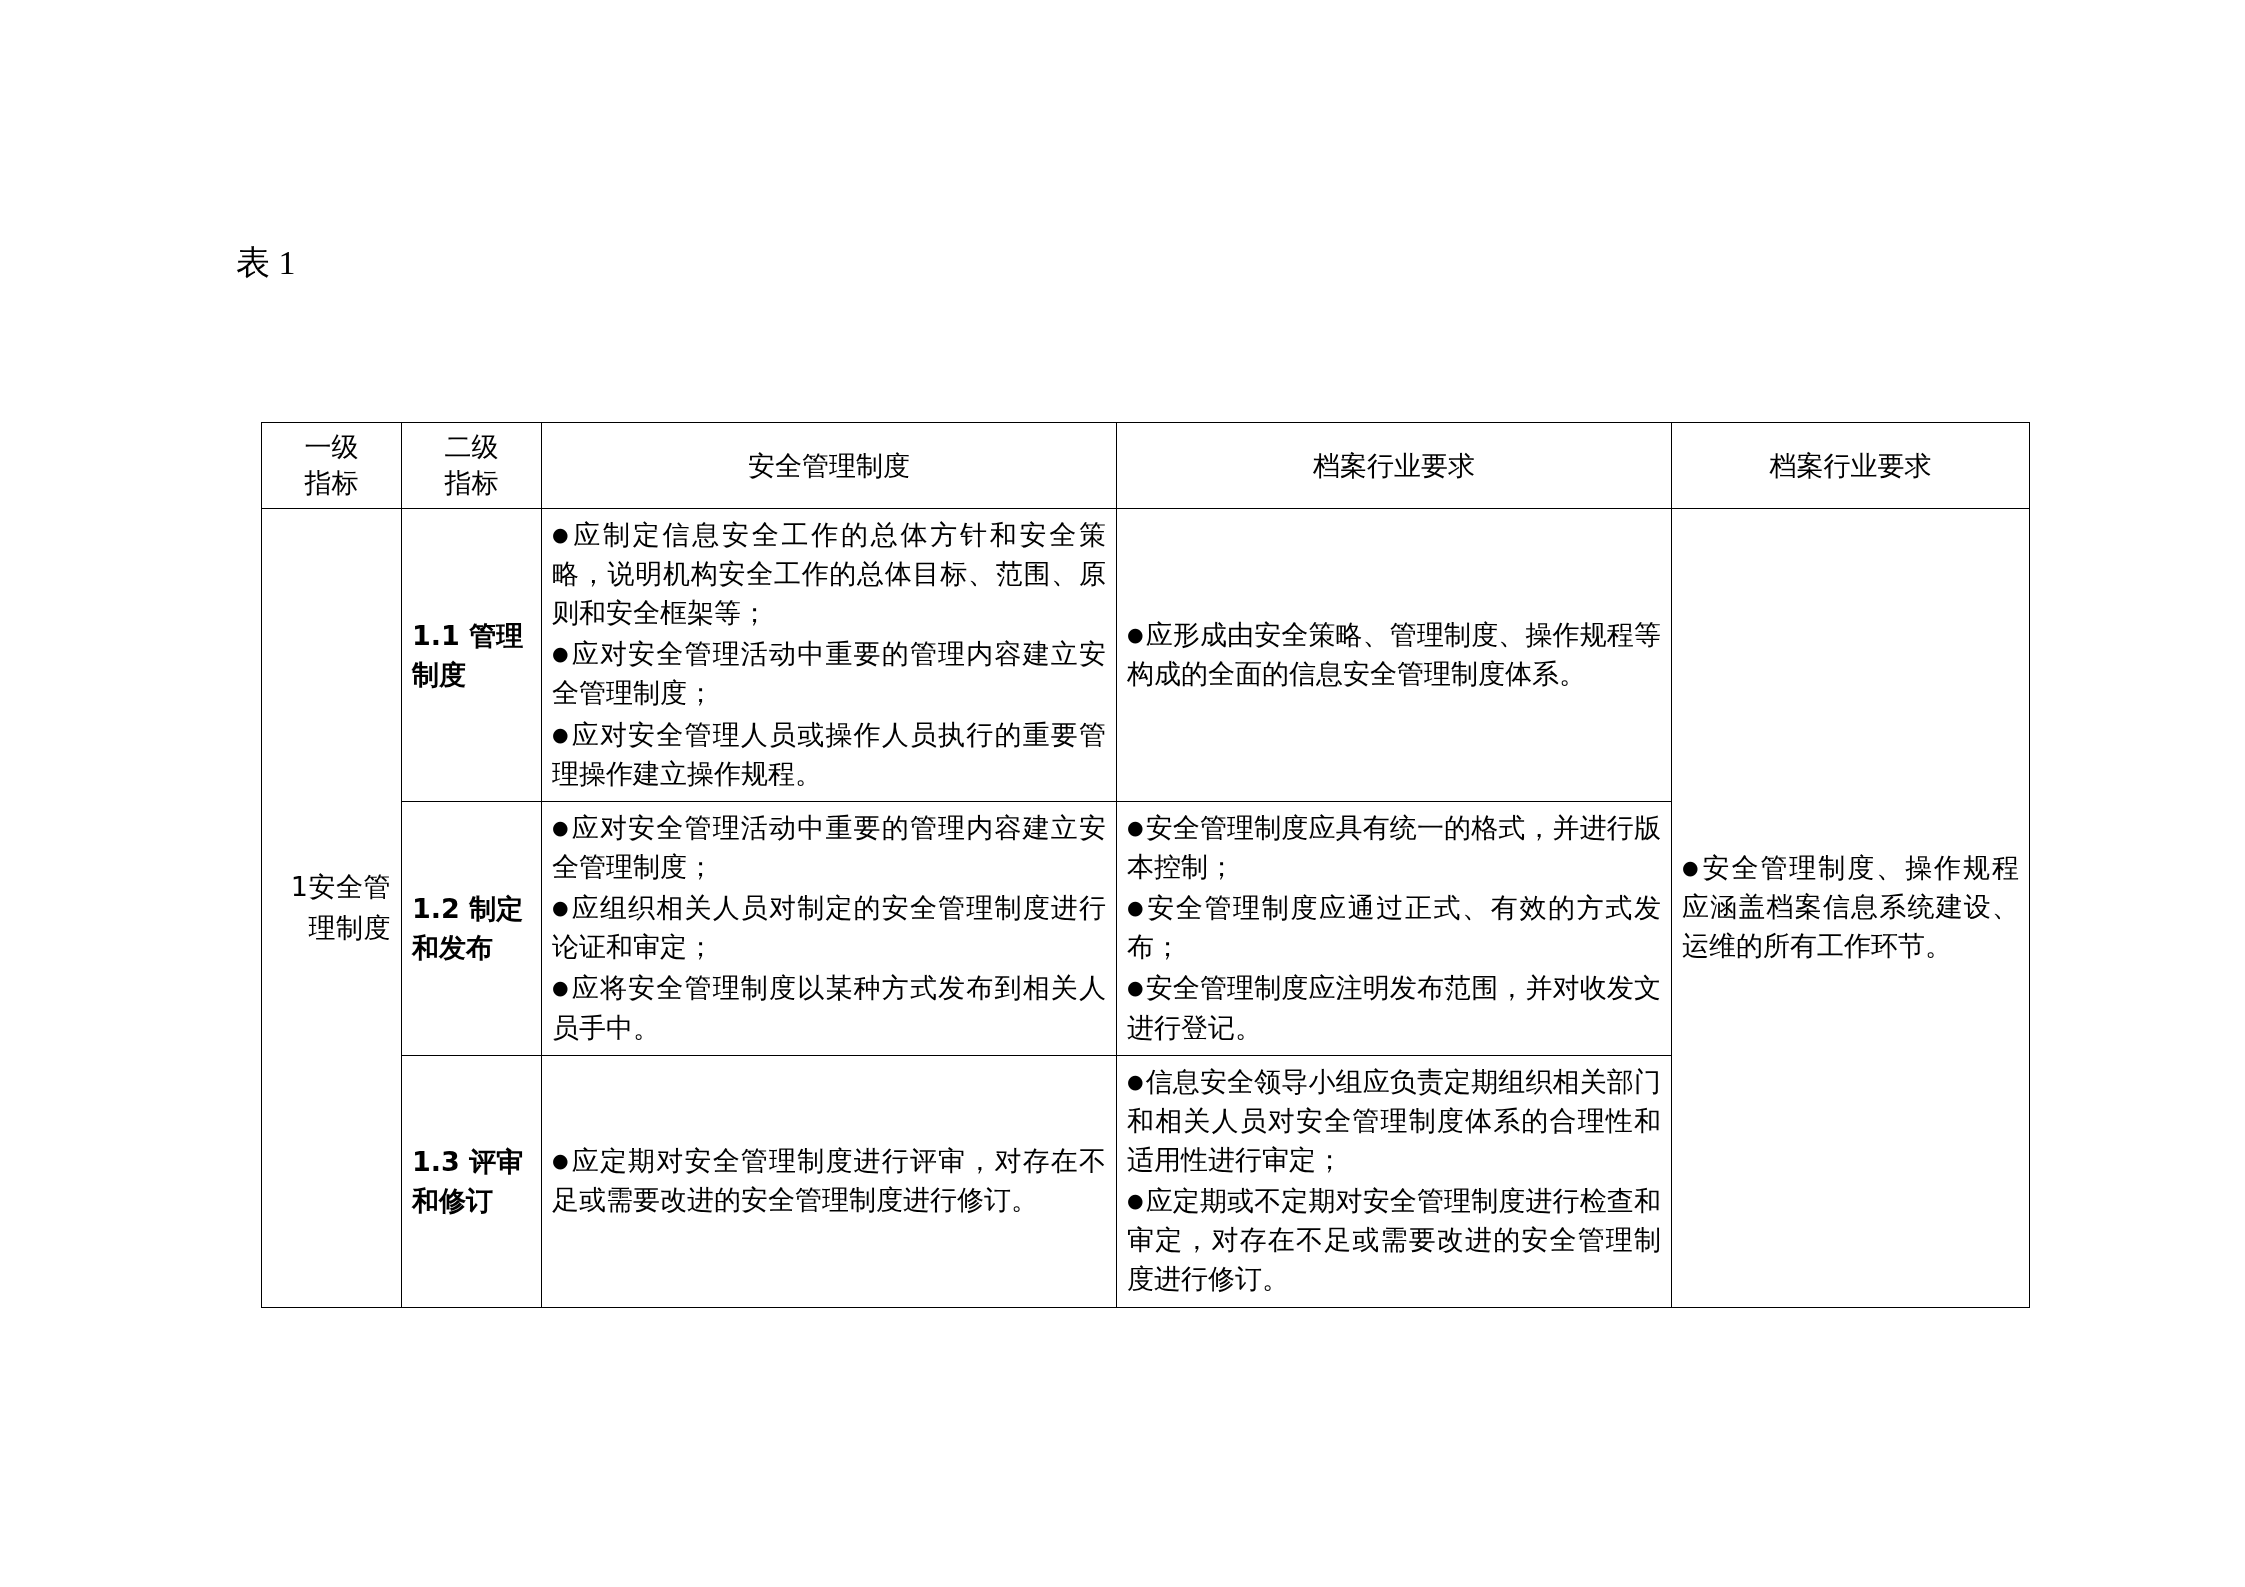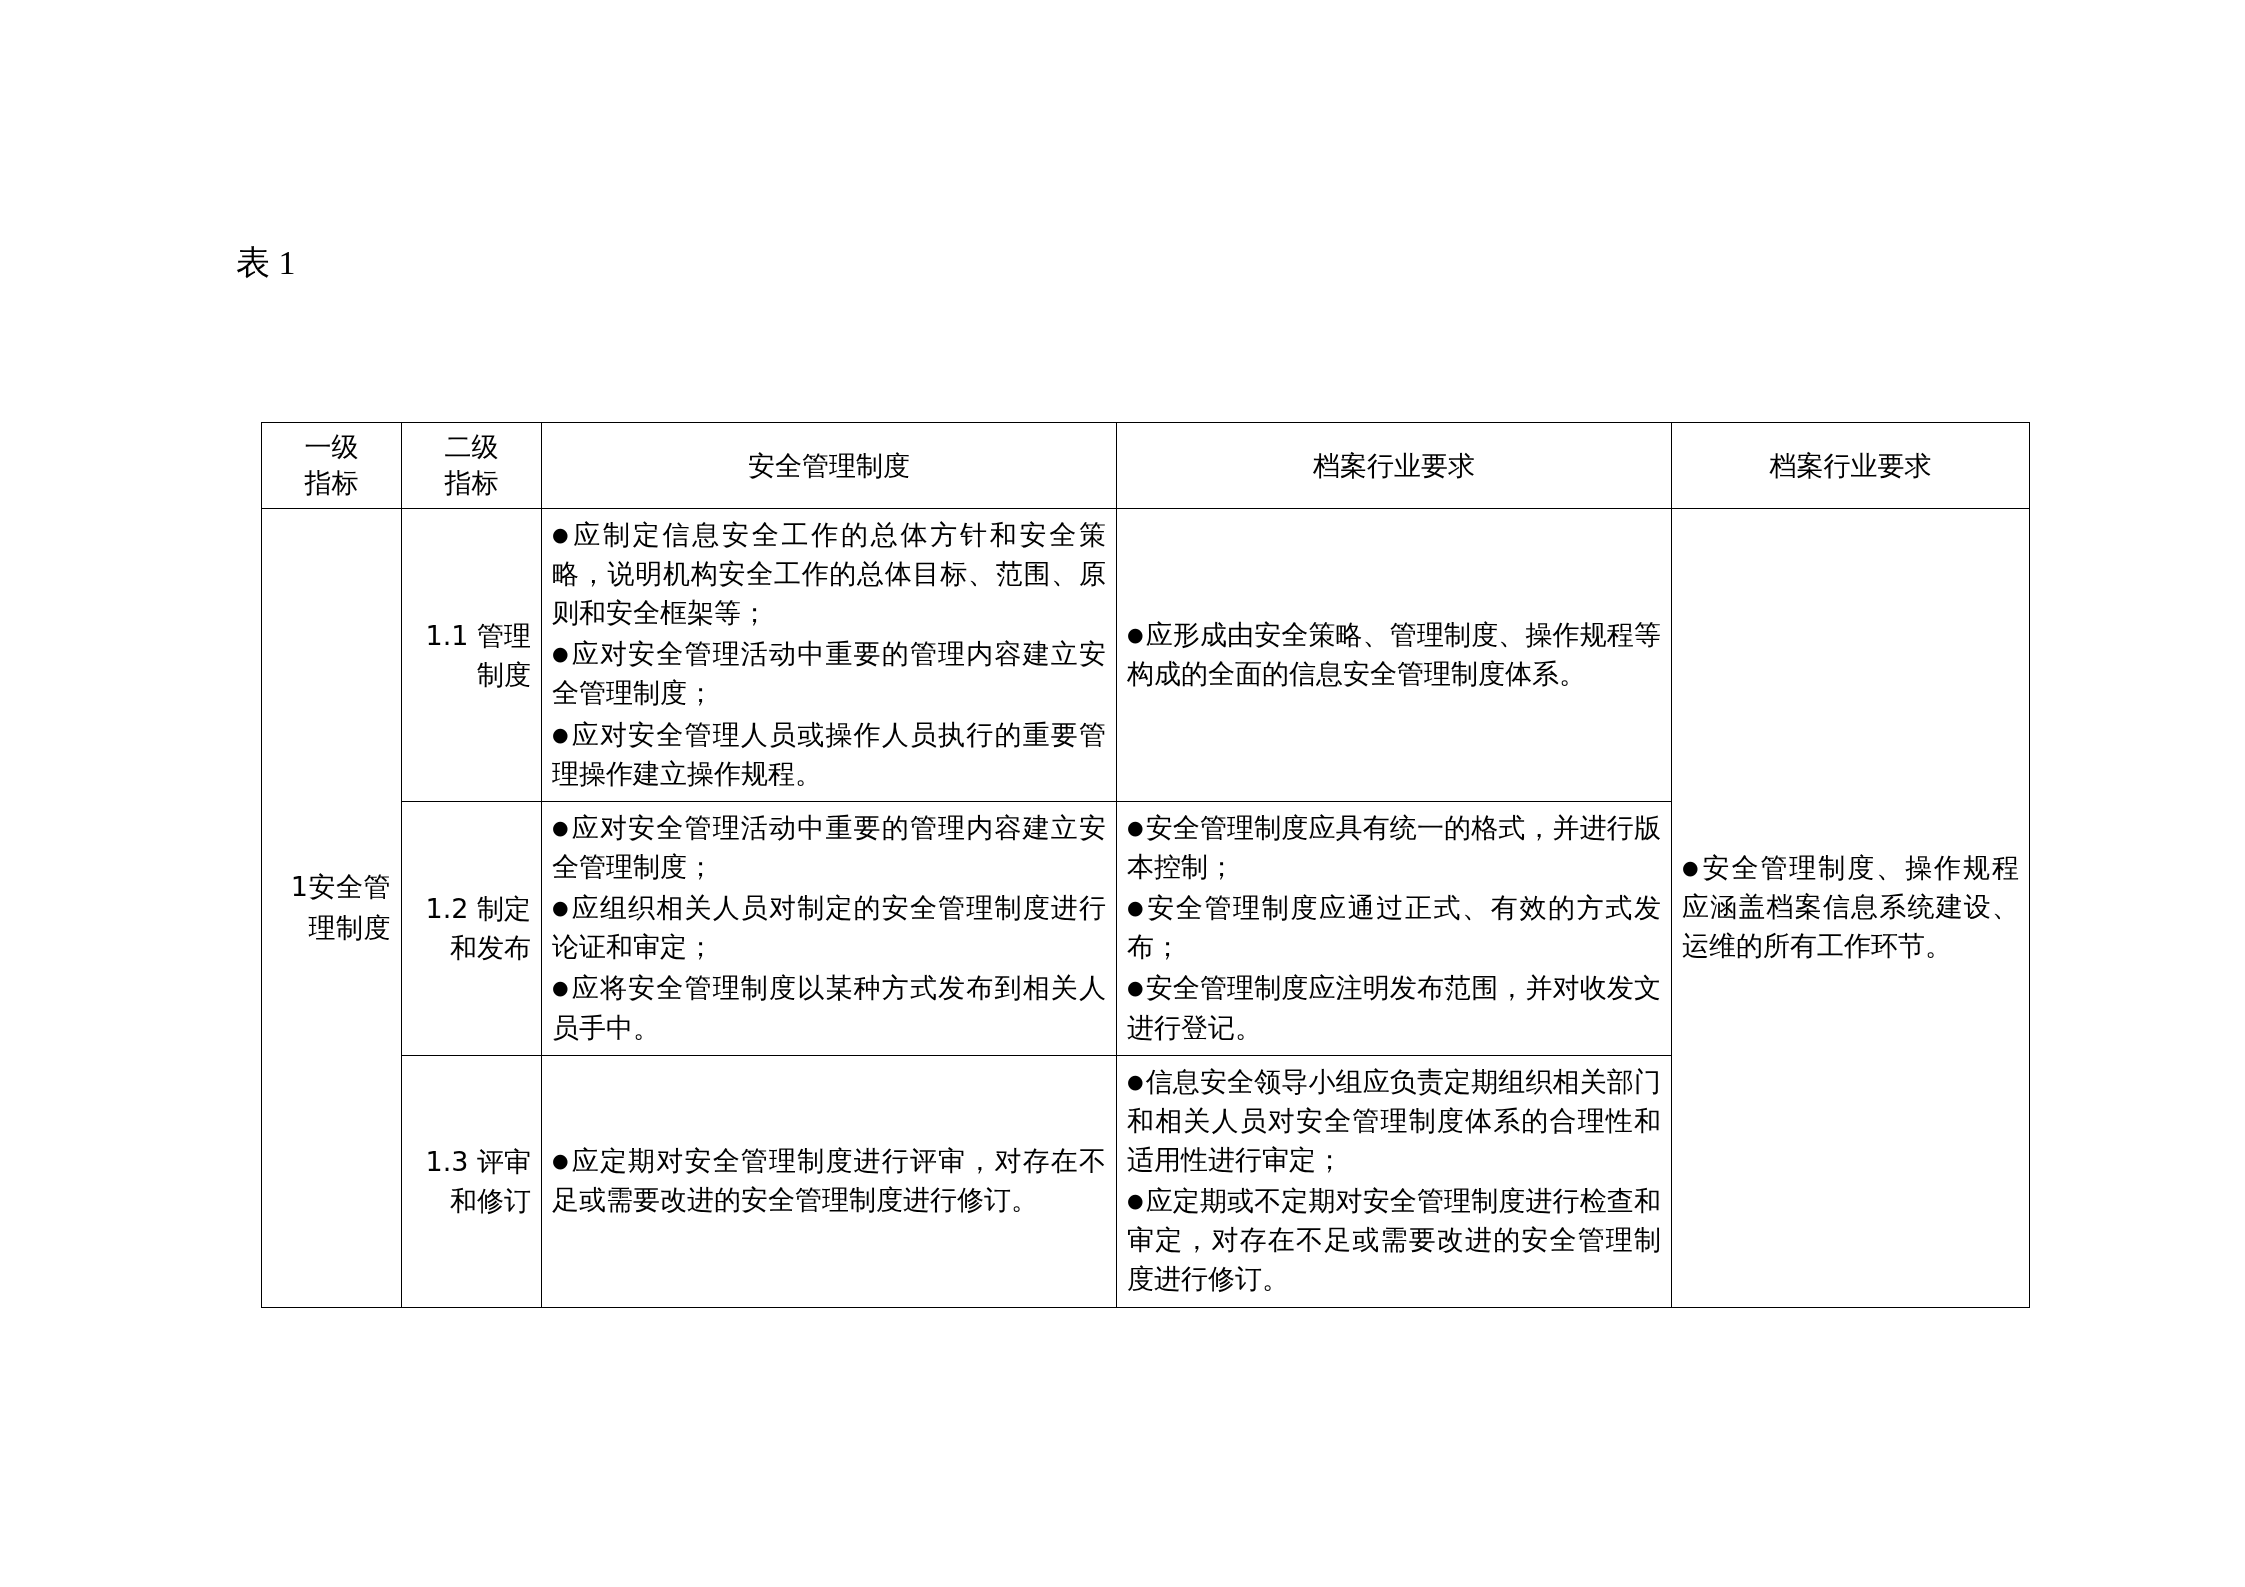--- a/index.html
+++ b/index.html
@@ -92,22 +92,23 @@
     text-align: justify;
   }
   .bullets li::before {
     content: "\25CF";
     font-size: 19px;
     margin-right: 2px;
     vertical-align: 3px;
   }
   .idx-label {
     display: block;
-    text-align: right;
+    text-align: left;
     line-height: 1.45;
+    font-weight: bold;
   }
   .lvl1-label {
     display: block;
     text-align: right;
     line-height: 1.5;
     letter-spacing: 0.5px;
   }
 </style>
 </head>
 <body>

